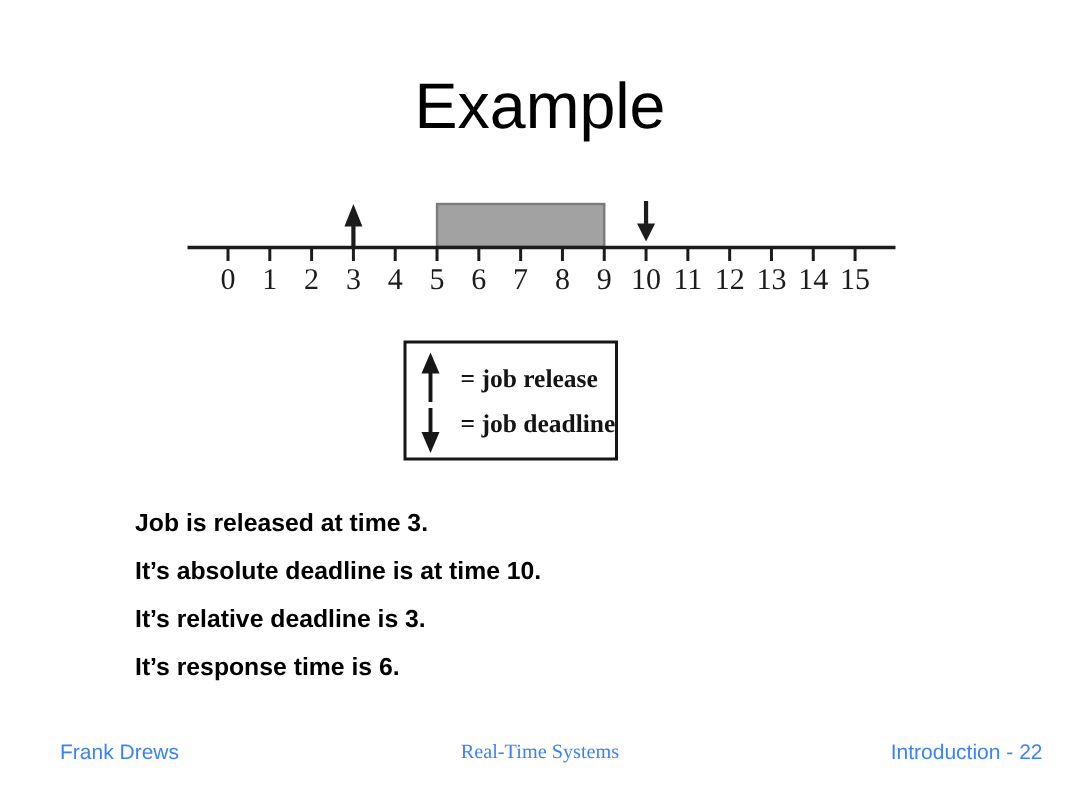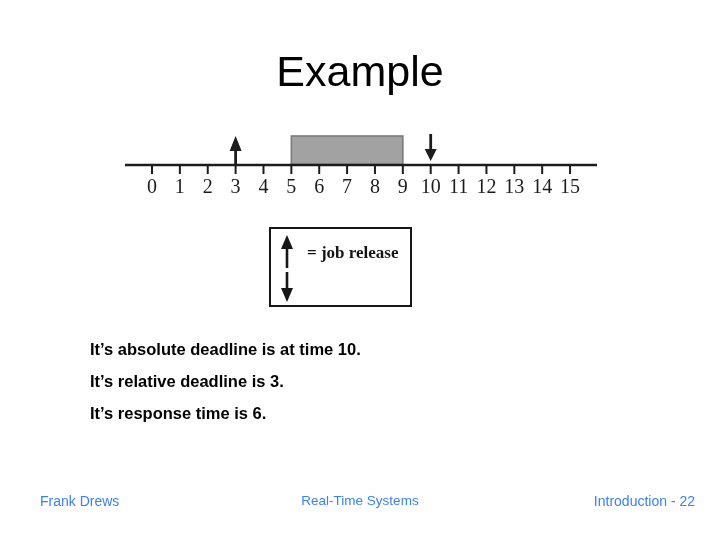--- a/index.html
+++ b/index.html
@@ -43,21 +43,21 @@
   .bullet {
     font-size: 16.5px; font-weight: 700; color: #000000;
     line-height: 32px; white-space: nowrap;
   }
   
   .footer {
     position: absolute; left: 0; top: 493px; width: 720px; height: 20px;
     font-size: 14px; color: #3b82f6;
   }
   .f-author { position: absolute; left: 40px; }
-  .f-course { position: absolute; left: 0; width: 720px; text-align: center; font-size: 13.5px; }
+  .f-course { position: absolute; left: 0; width: 720px; text-align: center; font-size: 13.5px; font-family: Liberation Serif, serif; }
   .f-page   { position: absolute; right: 25px; }
 </style>
 </head>
 <body>
 
 <div class="slide">
 
   <h1 class="title">Example</h1>
 
   <div>
@@ -108,25 +108,27 @@
           <polygon points="11,4 5,18 17,18" fill="#161616"></polygon>
           <line x1="11" y1="16" x2="11" y2="37" stroke="#161616" stroke-width="2.6"></line>
         </g>
         <g>
           <line x1="11" y1="41" x2="11" y2="58" stroke="#161616" stroke-width="2.6"></line>
           <polygon points="11,71 5,57 17,57" fill="#161616"></polygon>
         </g>
       </svg>
       <div class="legend-labels">
         <div>= job release</div>
+        <div>= job deadline</div>
       </div>
     </div>
   </div>
 
   <div class="bullets">
+    <div class="bullet">Job is released at time 3.</div>
     <div class="bullet">It’s absolute deadline is at time 10.</div>
     <div class="bullet">It’s relative deadline is 3.</div>
     <div class="bullet">It’s response time is 6.</div>
   </div>
 
   <div class="footer">
     <span class="f-author">Frank Drews</span>
     <span class="f-course">Real-Time Systems</span>
     <span class="f-page">Introduction - 22</span>
   </div>

